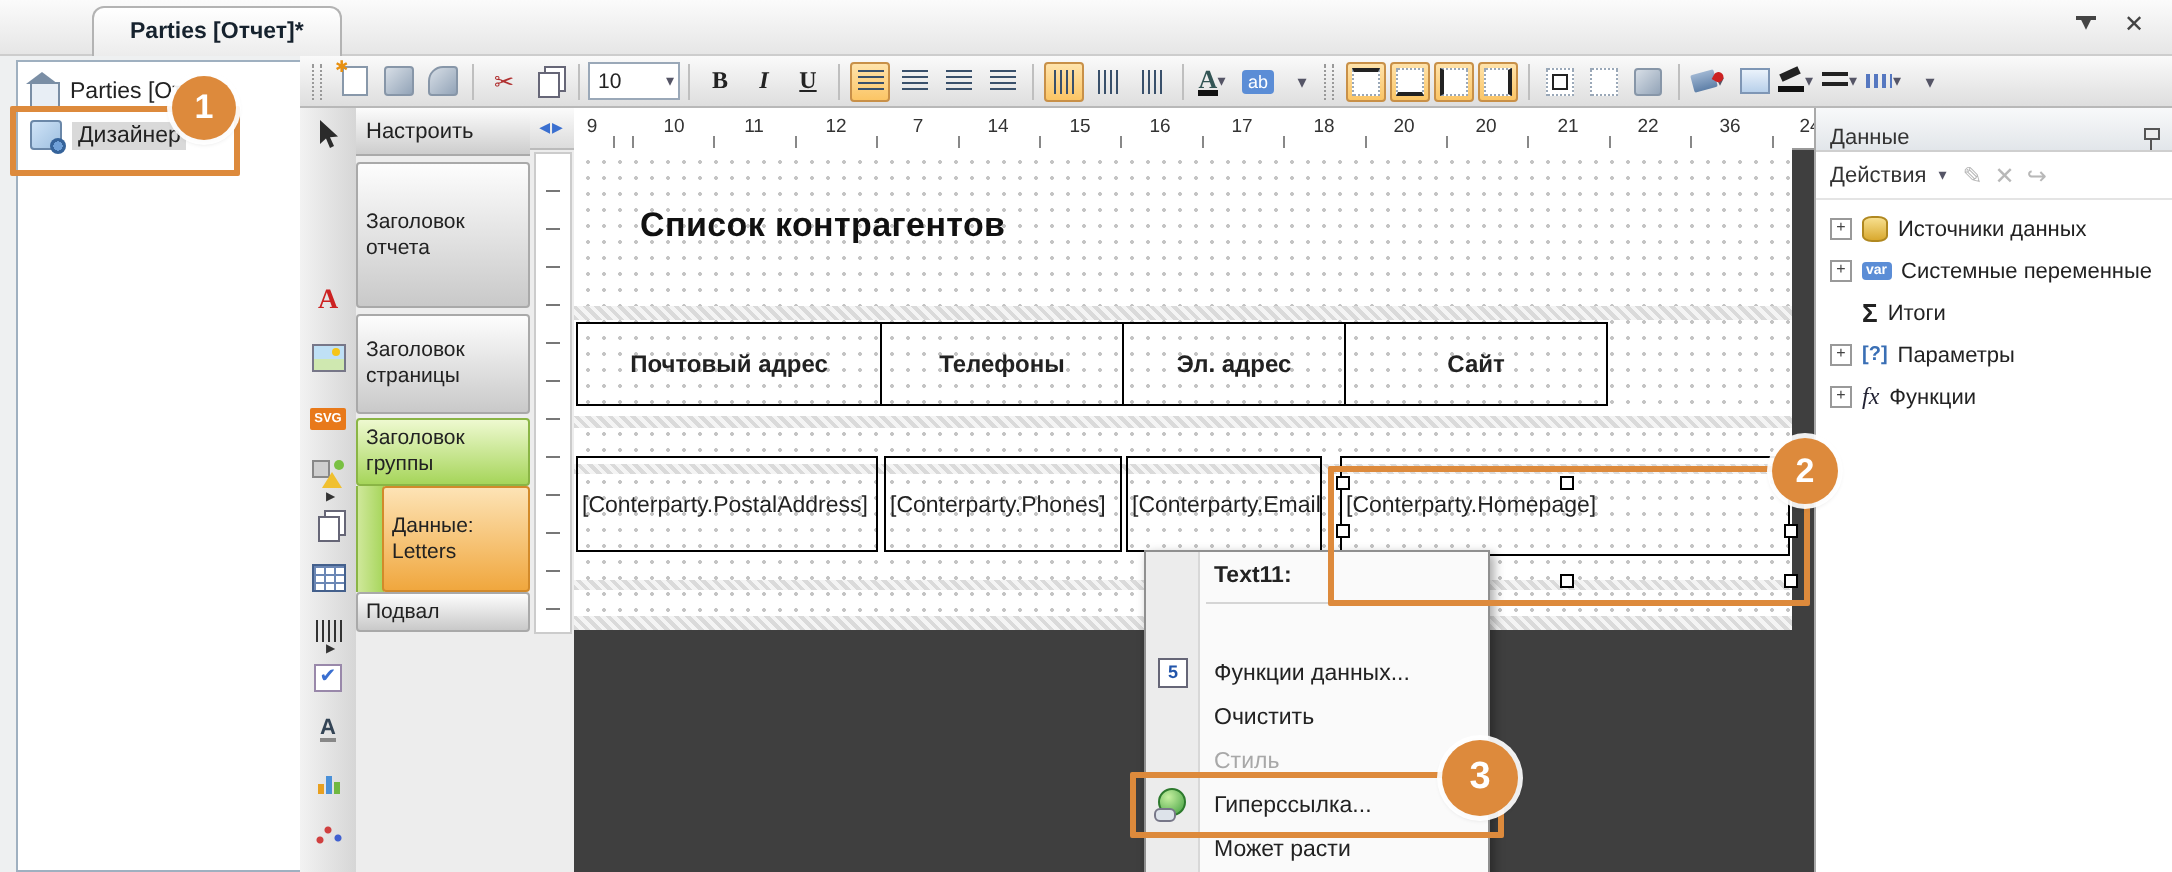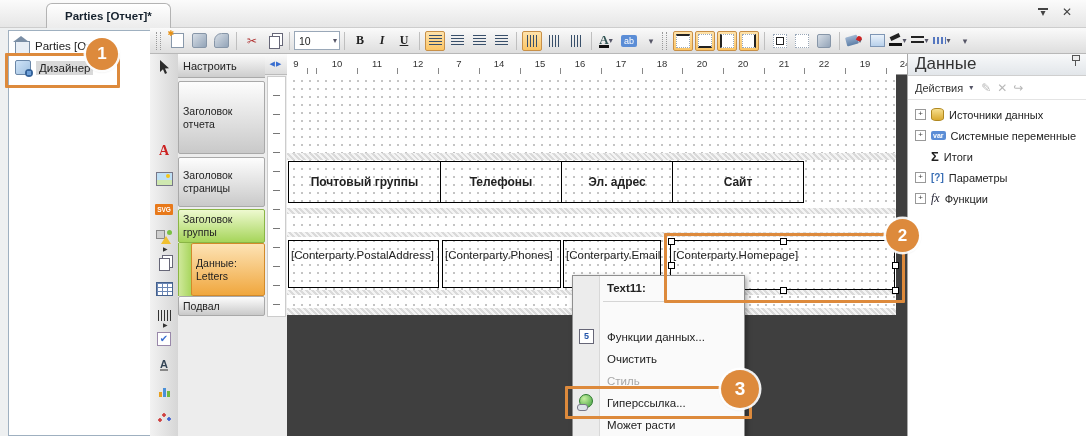--- a/index.html
+++ b/index.html
@@ -82,35 +82,35 @@
   .vr-body{position:absolute;left:2px;top:22px;width:17px;height:239px;background:#fff;border:1px solid #ccc;background-image:repeating-linear-gradient(180deg,transparent 0 18px,#777 18px 19px);background-size:7px 100%;background-position:5px 0;background-repeat:no-repeat}
   .canvas{left:287px;top:54px;width:620px;height:382px;background:#3f3f3f;overflow:hidden}
   .hruler{position:absolute;left:0;top:0;width:620px;height:20px;background:#fff;border-bottom:1px solid #999}
   .hruler .ticks{position:absolute;left:0;bottom:0;width:100%;height:6px;background:repeating-linear-gradient(90deg,#888 0 1px,transparent 1px 40.7px);background-position:29px 0}
   .rnum{position:absolute;top:4px;width:16px;text-align:center;font-size:9.5px;color:#333}
   
   .page{position:absolute;left:0;top:20px;width:609px;height:241px;background-color:#fff;background-image:radial-gradient(#c4c4c4 0.8px,transparent 1.1px);background-size:8px 8px;background-position:3px 3px}
   .hatch{position:absolute;left:0;width:609px;background:repeating-linear-gradient(45deg,#dadada 0 2px,#f4f4f4 2px 4px)}
   .rtitle{position:absolute;left:33px;top:29px;font-size:17px;font-weight:bold;color:#111;letter-spacing:.2px}
   .hcell{position:absolute;top:87px;height:42px;border:1.5px solid #000;box-sizing:border-box;display:flex;align-items:center;justify-content:center;font-weight:bold;font-size:12px;background:transparent}
-  .dcell{position:absolute;top:166px;height:48px;border:1px solid #000;box-sizing:border-box;font-size:11.5px;padding:8px 2px;background:transparent;white-space:nowrap;overflow:hidden}
+  .dcell{position:absolute;top:154px;height:48px;border:1px solid #000;box-sizing:border-box;font-size:11.5px;padding:18px 2px;background:transparent;white-space:nowrap;overflow:hidden}
   .handle{position:absolute;width:5px;height:5px;background:#fff;border:1px solid #000;z-index:4}
   
   .cmenu{left:572px;top:275px;width:171px;height:161px;background:#fafafa;border:1px solid #8f8f8f;box-shadow:2px 2px 5px rgba(0,0,0,.35);z-index:6}
   .cgutter{position:absolute;left:0;top:0;width:26px;height:100%;background:#ececec;border-right:1px solid #d8d8d8}
   .mtitle{position:absolute;left:34px;top:6px;font-weight:bold;font-size:11.5px}
   .msep{position:absolute;left:30px;right:4px;top:25px;height:1px;background:#d5d5d5}
   .mitem{position:absolute;left:34px;height:22px;line-height:22px;font-size:11.5px;white-space:nowrap}
   .mitem.dis{color:#a8a8a8}
   .fmt-ic{position:absolute;left:6px;top:53px;width:13px;height:13px;background:#fff;border:1px solid #667;font-size:9px;color:#2255aa;text-align:center;line-height:12px;font-weight:bold}
   .glob{position:absolute;left:6px;top:118px;width:12px;height:12px;border-radius:50%;background:radial-gradient(circle at 35% 30%,#c6f0a0,#3f9e3f);border:1px solid #2d7a2d}
   .chain{position:absolute;left:4px;top:128px;width:9px;height:5px;border:1px solid #778;border-radius:3px;background:#dde3ea}
   
   .dpanel{left:907px;top:54px;width:179px;height:382px;background:#fff;border-left:1px solid #a9a9a9}
-  .dp-head{position:absolute;left:0;top:0;width:100%;height:22px;background:linear-gradient(#f8f9fa,#e2e6ea);border-bottom:1px solid #cfcfcf;display:flex;align-items:flex-start;justify-content:space-between;padding:0 7px;box-sizing:border-box;font-size:17px;color:#333}
+  .dp-head{position:absolute;left:0;top:0;width:100%;height:22px;background:linear-gradient(#f8f9fa,#e2e6ea);border-bottom:1px solid #cfcfcf;display:flex;align-items:flex-end;justify-content:space-between;padding:0 7px;box-sizing:border-box;font-size:11px;color:#333}
   .pin{width:9px;height:12px;position:relative}
   .pin::before{content:"";position:absolute;left:1px;top:1px;width:6px;height:4px;border:1px solid #555;background:#eee}
   .pin::after{content:"";position:absolute;left:4px;top:7px;width:1px;height:5px;background:#555}
   .dp-actions{position:absolute;left:0;top:22px;width:100%;height:24px;display:flex;align-items:center;gap:6px;padding:0 7px;box-sizing:border-box;border-bottom:1px solid #e4e4e4;font-size:11px;color:#333}
   .dim{color:#b8b8b8;font-size:12px}
   .tree{position:absolute;left:0;top:50px;width:100%}
   .trow{display:flex;align-items:center;gap:5px;height:21px;padding-left:7px;font-size:11px}
   .texp{width:9px;height:9px;border:1px solid #999;background:#fff;font-size:8px;line-height:7px;text-align:center;color:#444;flex:none}
   .dbic{width:11px;height:11px;background:linear-gradient(#f7df8e,#d9a92f);border:1px solid #b08820;border-radius:5px/3px;flex:none}
   .varic{background:#5b8dd6;color:#fff;font-size:7px;font-weight:bold;border-radius:2px;padding:1px 2px;flex:none}
@@ -334,27 +334,28 @@
       <span class="rnum" style="left:164px">7</span>
       <span class="rnum" style="left:204px">14</span>
       <span class="rnum" style="left:245px">15</span>
       <span class="rnum" style="left:285px">16</span>
       <span class="rnum" style="left:326px">17</span>
       <span class="rnum" style="left:367px">18</span>
       <span class="rnum" style="left:407px">20</span>
       <span class="rnum" style="left:448px">20</span>
       <span class="rnum" style="left:489px">21</span>
       <span class="rnum" style="left:529px">22</span>
-      <span class="rnum" style="left:570px">19</span>
+      <span class="rnum" style="left:570px">36</span>
       <span class="rnum" style="left:610px">24</span>
     </div>
 
     <div class="page">
+      <div class="rtitle">Список контрагентов</div>
       <div class="hatch" style="top:79px;height:7px"></div>
-      <div class="hcell" style="left:1px;width:153px">Почтовый группы</div>
+      <div class="hcell" style="left:1px;width:153px">Почтовый адрес</div>
       <div class="hcell" style="left:274px;width:112px">Эл. адрес</div>
       <div class="hcell" style="left:153px;width:122px">Телефоны</div>
       <div class="hcell" style="left:385px;width:132px">Сайт</div>
       <div class="hatch" style="top:134px;height:6px"></div>
       <div class="hatch" style="top:158px;height:5px"></div>
       <div class="dcell" style="left:1px;width:151px">[Conterparty.PostalAddress]</div>
       <div class="dcell" style="left:155px;width:119px">[Conterparty.Phones]</div>
       <div class="dcell" style="left:276px;width:98px">[Conterparty.Email]</div>
       <div class="dcell" style="left:383px;width:225px;height:50px">[Conterparty.Homepage]</div>
       <div class="hatch" style="top:216px;height:5px"></div>

